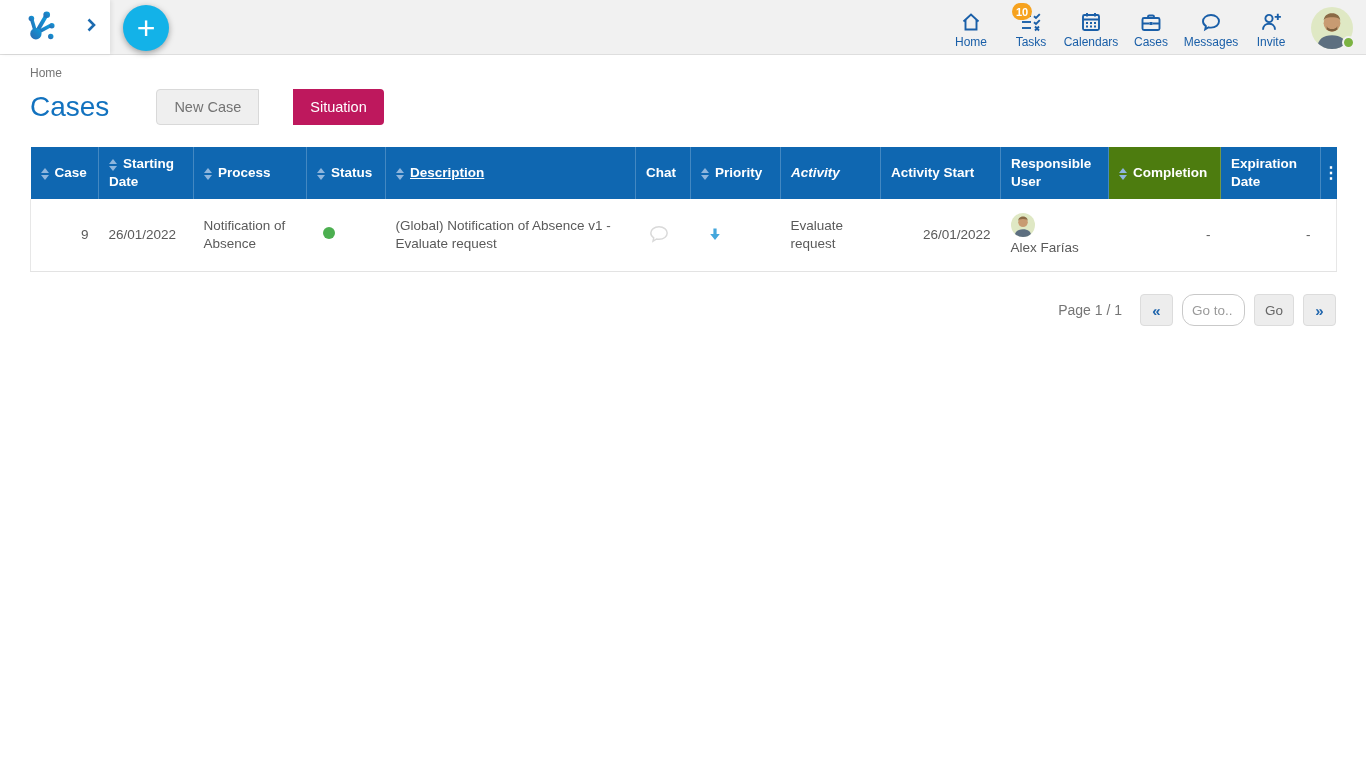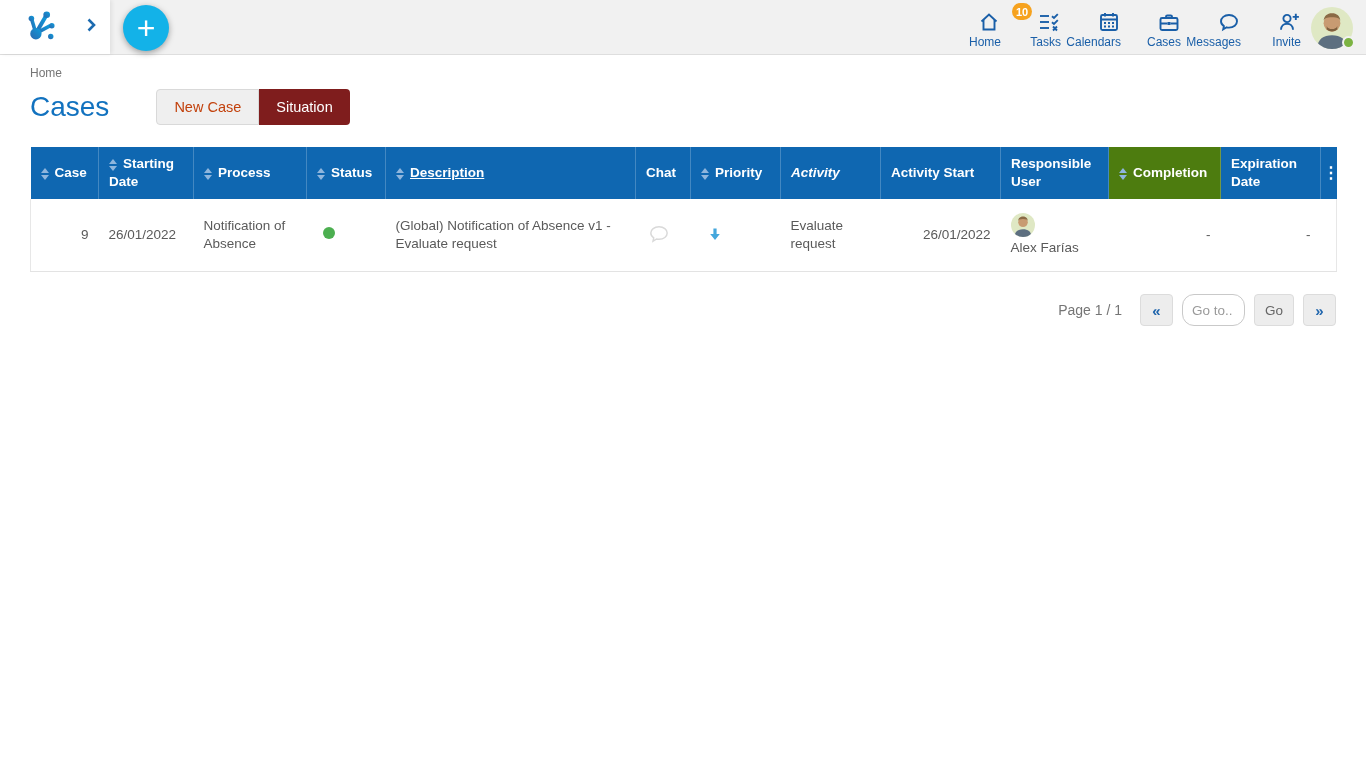--- a/index.html
+++ b/index.html
@@ -12,21 +12,21 @@
   .logo-box { width:110px; background:#fff; display:flex; align-items:center;
     padding:0 14px 0 26px; justify-content:space-between;
     box-shadow:2px 0 4px rgba(0,0,0,.07); z-index:2; }
   .logo-chevron { color:#1c6bb0; font-weight:bold; }
   .fab { position:absolute; left:123px; top:5px; width:46px; height:46px;
     border-radius:50%; border:none; color:#fff; font-size:32px; line-height:40px;
     text-align:center; cursor:pointer; box-shadow:0 2px 6px rgba(0,0,0,.35);
     z-index:3; font-weight:normal; }
   .topnav { margin-left:auto; display:flex; align-items:center; height:55px; }
   .nav-item { width:60px; height:55px; display:flex; flex-direction:column;
-    align-items:flex-end; justify-content:center; color:#1a5fa8; font-size:12px;
+    align-items:center; justify-content:center; color:#1a5fa8; font-size:12px;
     cursor:pointer; position:relative; padding-top:3px; }
   .nav-item svg { width:24px; height:24px; margin-bottom:1px; }
   .nav-badge { position:absolute; top:3px; left:11px; min-width:20px; height:17px;
     border-radius:9px; color:#fff; font-size:11px; font-weight:bold;
     display:flex; align-items:center; justify-content:center; padding:0 4px; }
   .avatar-wrap { position:relative; width:42px; height:42px; margin:0 13px 0 10px;
     cursor:pointer; }
   .avatar-wrap svg.photo { width:42px; height:42px; border-radius:50%; display:block; }
   .presence { position:absolute; right:-2px; bottom:0; width:13px; height:13px;
     border-radius:50%; border:2px solid #f1f1f1; }
@@ -45,21 +45,21 @@
   .chip .x { font-weight:bold; margin-right:7px; font-size:12px; }
   .caret-btn { width:28px; border-left:1px solid #d7d7d7; display:flex;
     align-items:center; justify-content:center; background:#fdfdfd; cursor:pointer; }
   .caret-btn .tri { width:0; height:0; border-left:5px solid transparent;
     border-right:5px solid transparent; border-top:6px solid #4a7db3; }
   .clear-all { width:33px; color:#fff; border:none; border-radius:0 3px 3px 0;
     font-size:13px; font-weight:bold; cursor:pointer; }
 
   .btn-group { margin-left:47px; display:flex; height:36px; }
   .btn { font-size:14.5px; padding:0 17px; cursor:pointer; }
-  .btn-light { background:#efefef; border:1px solid #d9d9d9; color:#c2410c;
+  .btn-light { background:#efefef; border:1px solid #d9d9d9; color:#737373;
     border-radius:4px 0 0 4px; }
   .btn-primary { color:#fff; border:none; border-radius:0 4px 4px 0; }
 
   
   .case-table { width:1306px; margin-top:21px; border-collapse:collapse;
     table-layout:fixed; font-size:13.5px; }
   .case-table thead th { color:#fff; font-weight:bold; text-align:left;
     padding:8px 10px; vertical-align:middle; line-height:18px; cursor:pointer;
     border-right:1px solid rgba(255,255,255,.22); height:52px; }
   .case-table thead th:last-child { border-right:none; text-align:center;
@@ -200,21 +200,21 @@
 <main class="content">
 
   <div class="breadcrumb">Home</div>
 
   <div class="page-head">
     <h1 class="page-title">Cases</h1>
 
 
     <div class="btn-group">
       <button class="btn btn-light">New Case</button>
-      <button class="btn btn-primary" style="background-color: #7f1d1d;">Situation</button>
+      <button class="btn btn-primary" style="background-color: #be185d; margin-left: 34px;">Situation</button>
     </div>
   </div>
 
   <table class="case-table">
     <colgroup>
       <col style="width:68px">
         <col style="width:95px">
         <col style="width:113px">
       <col style="width:79px">
         <col style="width:250px">

